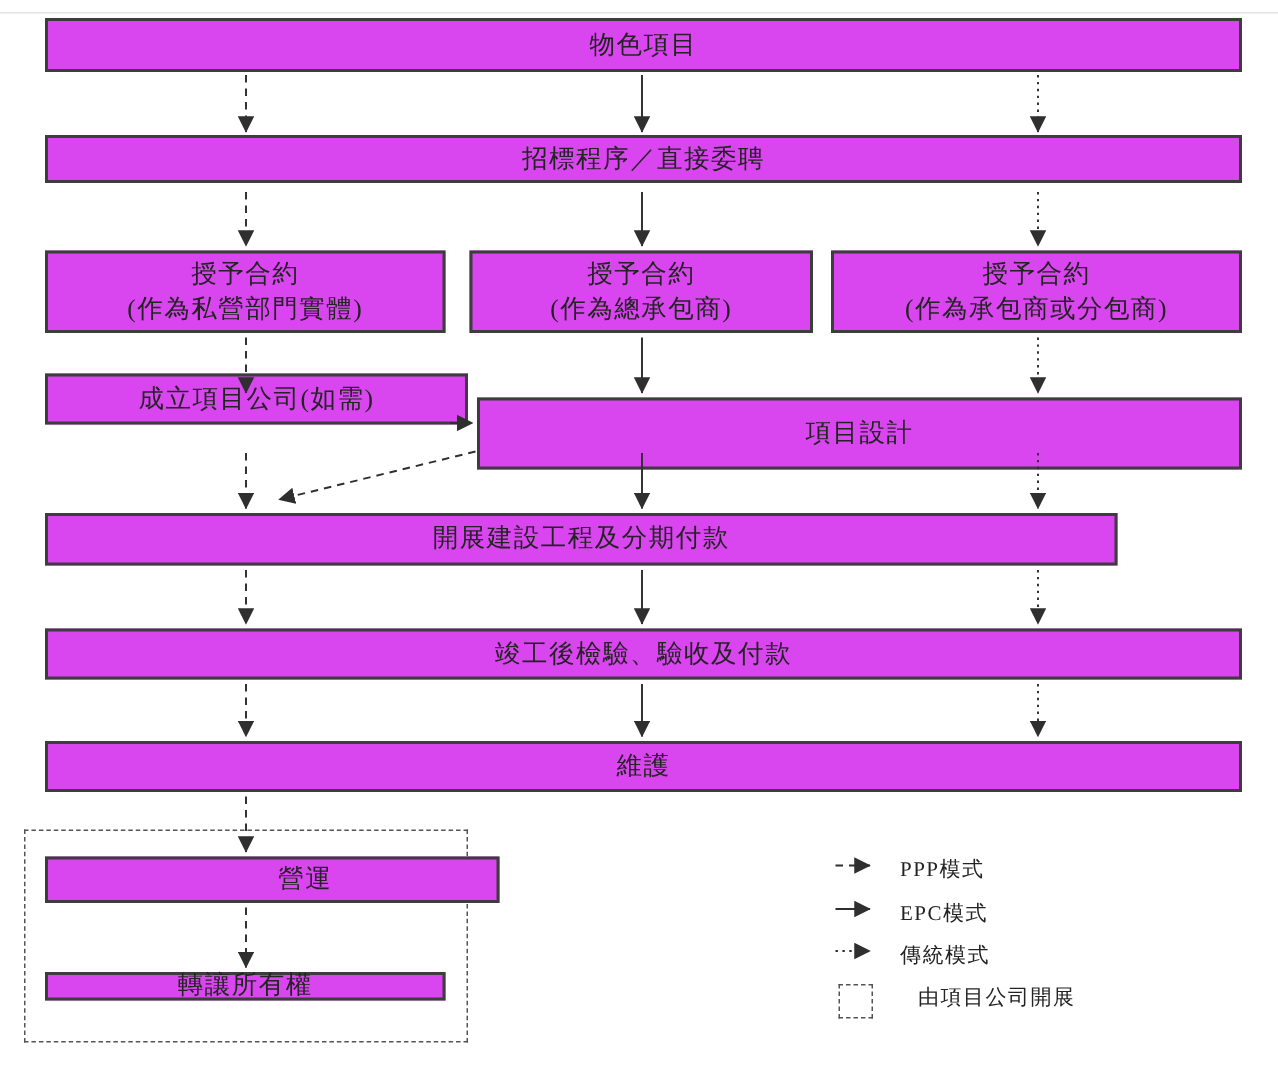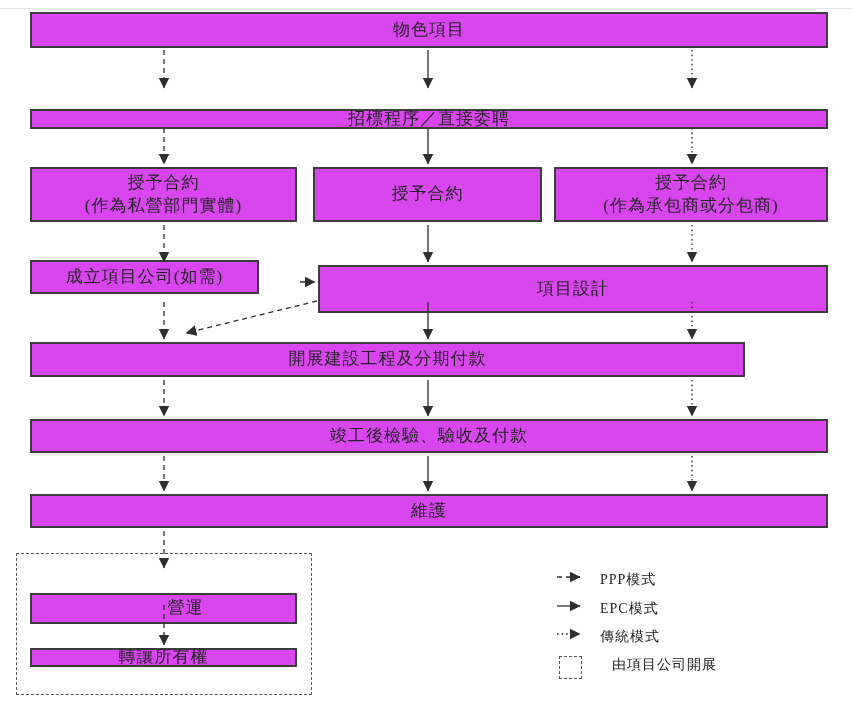--- a/index.html
+++ b/index.html
@@ -59,39 +59,40 @@
 <body>
 
 <div class="canvas">
 
   <div class="topline"></div>
 
   <div class="node" style="left:30px;top:12px;width:798px;height:36px;">
     <span>物色項目</span>
   </div>
 
-  <div class="node" style="left:30px;top:90px;width:798px;height:20px;margin-top:19px;">
+  <div class="node" style="left:30px;top:90px;width:798px;height:32px;">
     <span>招標程序／直接委聘</span>
   </div>
 
   <div class="node" style="left:30px;top:167px;width:267px;height:55px;">
     <span>授予合約</span>
     <span>(作為私營部門實體)</span>
   </div>
 
   <div class="node" style="left:313px;top:167px;width:229px;height:55px;">
     <span>授予合約</span>
+    <span>(作為總承包商)</span>
   </div>
 
   <div class="node" style="left:554px;top:167px;width:274px;height:55px;">
     <span>授予合約</span>
     <span>(作為承包商或分包商)</span>
   </div>
 
-  <div class="node" style="left:30px;top:260px;width:229px;height:34px;">
+  <div class="node" style="left:30px;top:249px;width:282px;height:34px;">
     <span>成立項目公司(如需)</span>
   </div>
 
   <div class="node" style="left:318px;top:265px;width:510px;height:48px;">
     <span>項目設計</span>
   </div>
 
   <div class="node" style="left:30px;top:342px;width:715px;height:35px;">
     <span>開展建設工程及分期付款</span>
   </div>
@@ -99,21 +100,21 @@
   <div class="node" style="left:30px;top:419px;width:798px;height:34px;">
     <span>竣工後檢驗、驗收及付款</span>
   </div>
 
   <div class="node" style="left:30px;top:494px;width:798px;height:34px;">
     <span>維護</span>
   </div>
 
   <div class="dashed-container"></div>
 
-  <div class="node" style="left:30px;top:593px;width:267px;height:31px;padding-left:44px;">
+  <div class="node" style="left:30px;top:571px;width:303px;height:31px;padding-left:44px;">
     <span>營運</span>
   </div>
 
   <div class="node" style="left:30px;top:648px;width:267px;height:19px;">
     <span>轉讓所有權</span>
   </div>
 
   <svg class="connector-layer" viewBox="0 0 852 714">
     <defs>
       <marker id="ah" viewBox="0 0 10 10" refX="9.5" refY="5" markerWidth="8.5" markerHeight="8.5" orient="auto-start-reverse">

